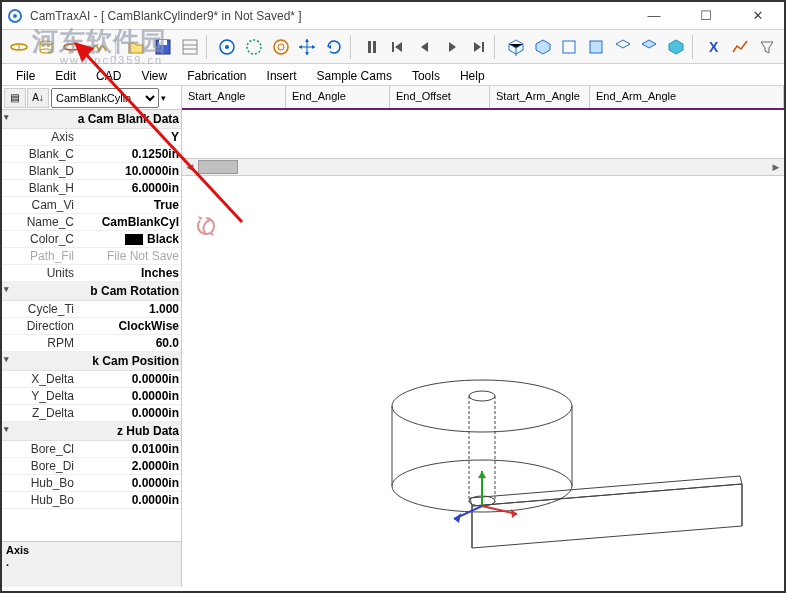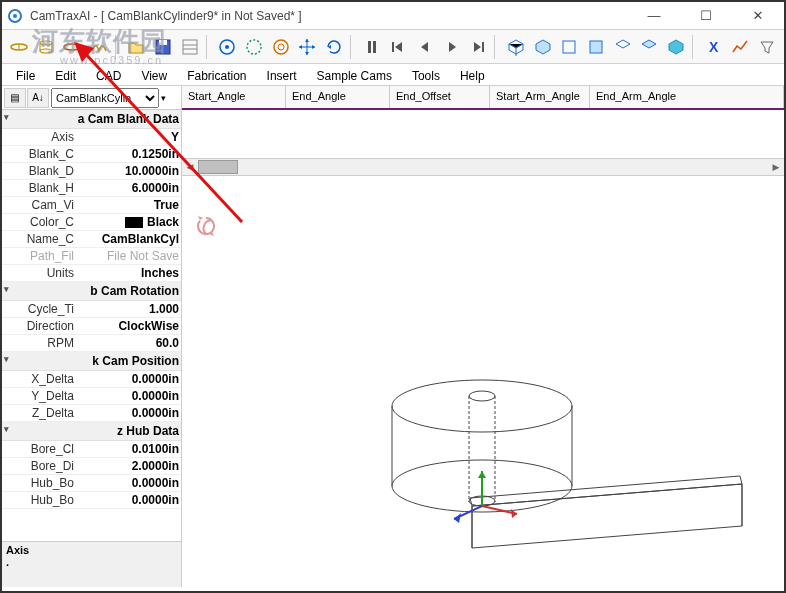--- a/index.html
+++ b/index.html
@@ -274,26 +274,26 @@
         </div>
         <div class="prow">
           <span class="pk">Blank_H</span>
           <span class="pv">6.0000in</span>
         </div>
         <div class="prow">
           <span class="pk">Cam_Vi</span>
           <span class="pv">True</span>
         </div>
         <div class="prow">
+          <span class="pk">Name_C</span>
+          <span class="pv">CamBlankCyl</span>
+        </div>
+        <div class="prow">
           <span class="pk">Color_C</span>
           <span class="pv"><span class="colorchip"></span>Black</span>
-        </div>
-        <div class="prow">
-          <span class="pk">Name_C</span>
-          <span class="pv">CamBlankCyl</span>
         </div>
         <div class="prow dis">
           <span class="pk">Path_Fil</span>
           <span class="pv">File Not Save</span>
         </div>
         <div class="prow">
           <span class="pk">Units</span>
           <span class="pv">Inches</span>
         </div>
         <div class="pgroup-h">b Cam Rotation</div>

